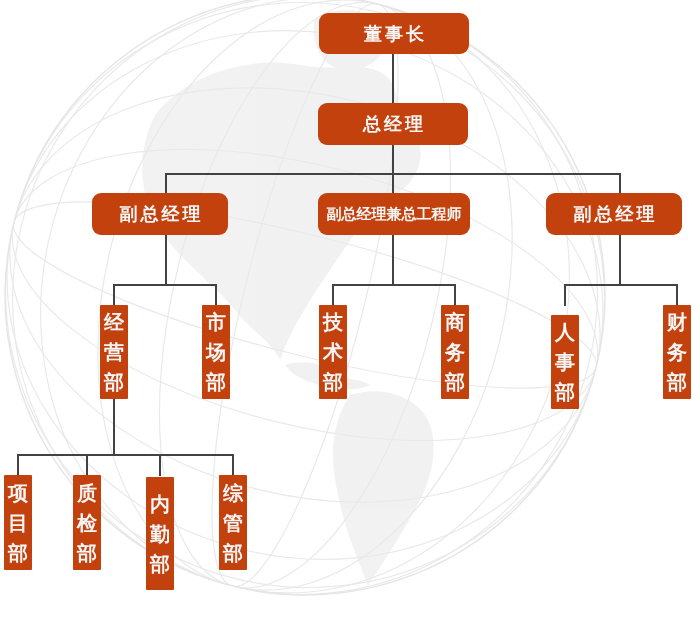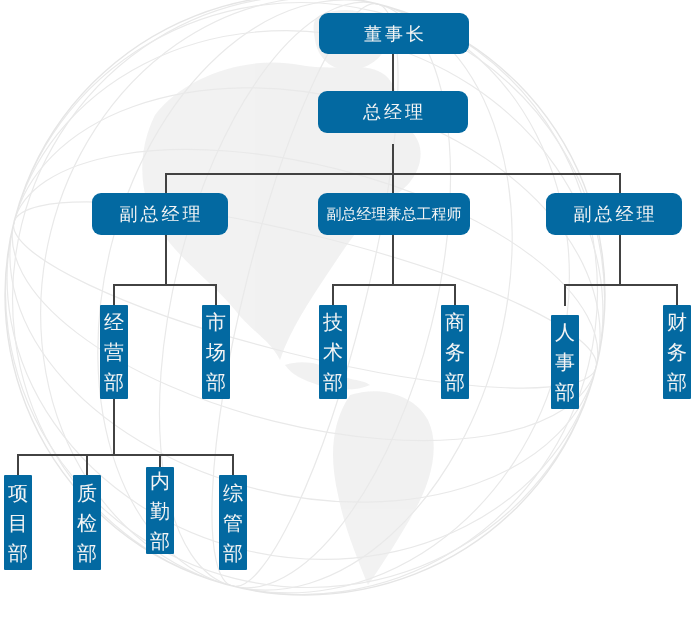--- a/index.html
+++ b/index.html
@@ -3,57 +3,57 @@
 <meta charset="utf-8">
 <style>
   html,body{margin:0;padding:0;background:#ffffff;}
   body{font-family:"Liberation Sans","DejaVu Sans",sans-serif;}
   .stage{position:relative;width:700px;height:639px;background:#ffffff;overflow:hidden;}
   .layer{position:absolute;left:0;top:0;width:700px;height:639px;}
 
   
   .node{
     position:absolute;
-    background:#0369a1;
+    background:#c2410c;
     color:#f5f5f5;
     display:flex;align-items:center;justify-content:center;
     box-sizing:border-box;
-    font-weight:normal;
+    font-weight:bold;
     z-index:3;
   }
   .h-node{
     width:136px;height:42px;border-radius:9px;
     font-size:18px;letter-spacing:3px;
     text-indent:3px; 
   }
   .h-node.tight{font-size:15px;letter-spacing:0;text-indent:0;width:152px;}
   .v-node{
     width:28px;height:94px;border-radius:1px;
     font-size:20px;
   }
   .v-node .vtxt{
     display:block;width:1em;line-height:30px;
     word-break:break-all;text-align:center;
   }
 
   
   .n-chairman{left:319px;top:13px;width:150px;height:41px;}
-  .n-gm{left:318px;top:91px;width:150px;height:42px;}
+  .n-gm{left:318px;top:103px;width:150px;height:42px;}
   .n-dgm-left{left:92px;top:193px;}
   .n-dgm-mid{left:318px;top:193px;}
   .n-dgm-right{left:546px;top:193px;}
   .n-business{left:100px;top:305px;}
   .n-market{left:202px;top:305px;}
   .n-tech{left:319px;top:305px;}
   .n-commerce{left:441px;top:305px;}
   .n-hr{left:551px;top:315px;}
   .n-finance{left:663px;top:305px;}
   .n-project{left:4px;top:475px;height:95px;}
   .n-quality{left:73px;top:475px;height:95px;}
-  .n-internal{left:146px;top:467px;height:87px;}
+  .n-internal{left:146px;top:477px;height:113px;}
   .n-genmgmt{left:219px;top:475px;height:95px;}
 
   svg{display:block;}
 </style>
 </head>
 <body>
 
 <div class="stage">
 
   <svg class="layer" viewBox="0 0 700 639" aria-hidden="true">

